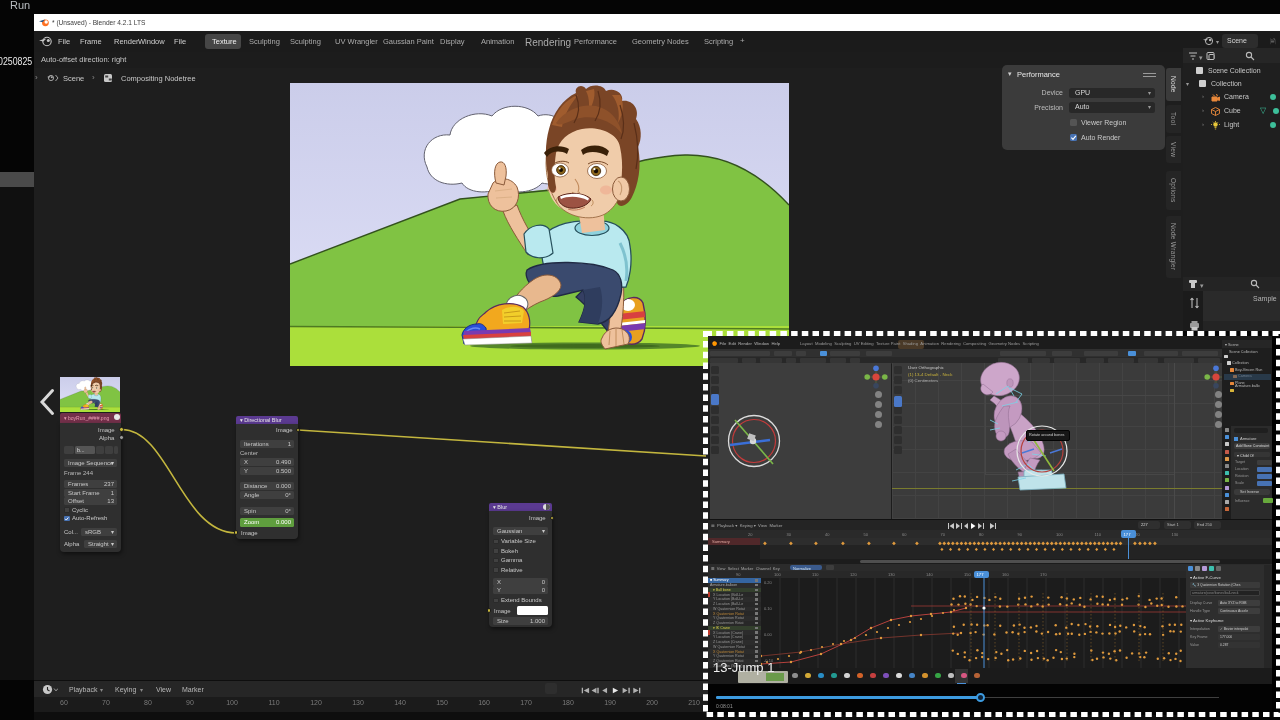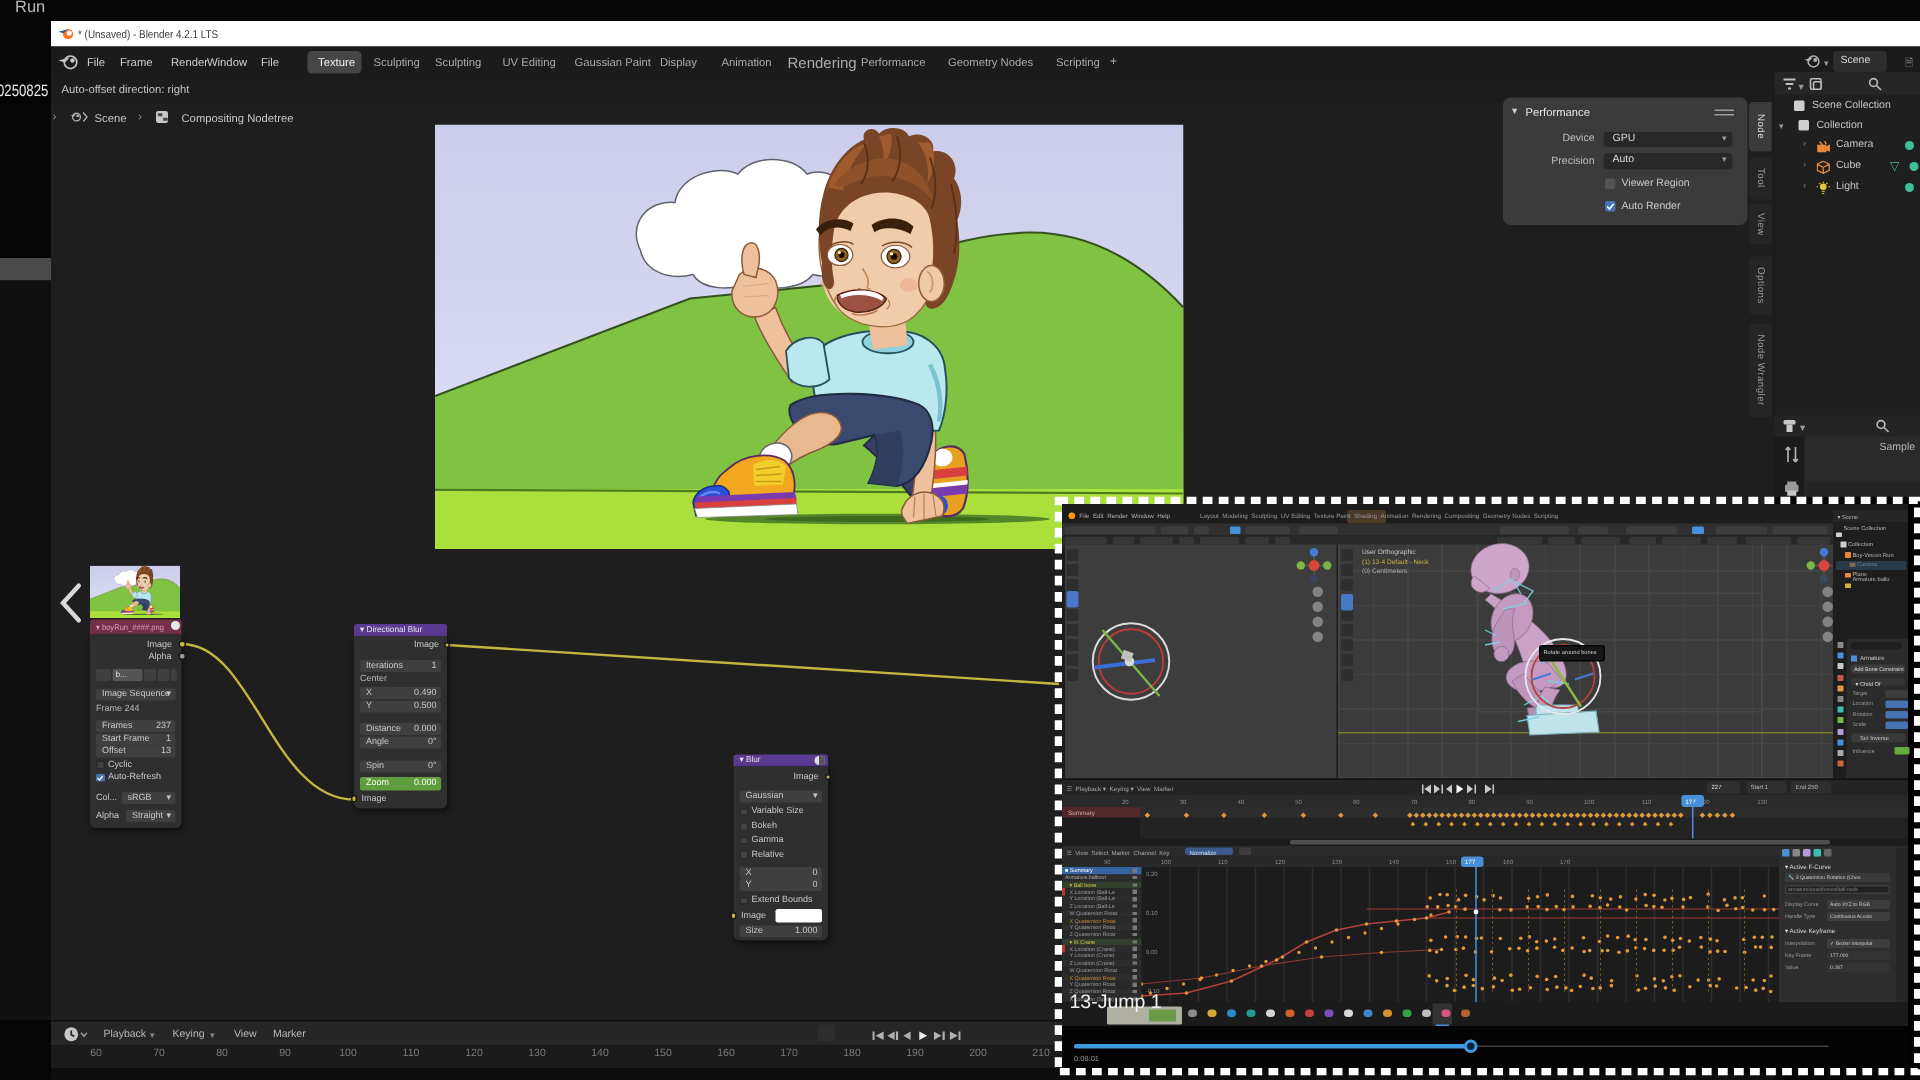--- a/index.html
+++ b/index.html
@@ -133,21 +133,21 @@
     </svg>
 <div class="tx" style="left:58px;top:37px;font-size:7.5px;color:#cfcfcf;">File</div>
 <div class="tx" style="left:80px;top:37px;font-size:7.5px;color:#cfcfcf;">Frame</div>
 <div class="tx" style="left:114px;top:37px;font-size:7.5px;color:#cfcfcf;">Render</div>
 <div class="tx" style="left:138px;top:37px;font-size:7.5px;color:#cfcfcf;">Window</div>
 <div class="tx" style="left:174px;top:37px;font-size:7.5px;color:#cfcfcf;">File</div>
 <div class="a" style="left:205px;top:34px;width:36px;height:15px;background:#464646;border-radius:3px;"></div>
 <div class="tx" style="left:212px;top:37px;font-size:7.5px;color:#f2f2f2;">Texture</div>
 <div class="tx" style="left:249px;top:37px;font-size:7.5px;color:#ababab;">Sculpting</div>
 <div class="tx" style="left:290px;top:37px;font-size:7.5px;color:#ababab;">Sculpting</div>
-<div class="tx" style="left:335px;top:37px;font-size:7.5px;color:#ababab;">UV Editing</div>
+<div class="tx" style="left:335px;top:37px;font-size:7.5px;color:#ababab;">UV Wrangler</div>
 <div class="tx" style="left:383px;top:37px;font-size:7.5px;color:#ababab;">Gaussian Paint</div>
 <div class="tx" style="left:440px;top:37px;font-size:7.5px;color:#ababab;">Display</div>
 <div class="tx" style="left:481px;top:37px;font-size:7.5px;color:#ababab;">Animation</div>
 <div class="tx" style="left:501px;top:37px;font-size:10px;color:#ababab;padding-left:24px;">Rendering</div>
 <div class="tx" style="left:574px;top:37px;font-size:7.5px;color:#ababab;">Performance</div>
 <div class="tx" style="left:632px;top:37px;font-size:7.5px;color:#ababab;">Geometry Nodes</div>
 <div class="tx" style="left:704px;top:37px;font-size:7.5px;color:#ababab;">Scripting</div>
 <div class="tx" style="left:740px;top:36px;font-size:8px;color:#ababab;">+</div>
 
 <svg class="a" style="left:1203px;top:35px" width="13" height="12" viewBox="0 0 13 12">

